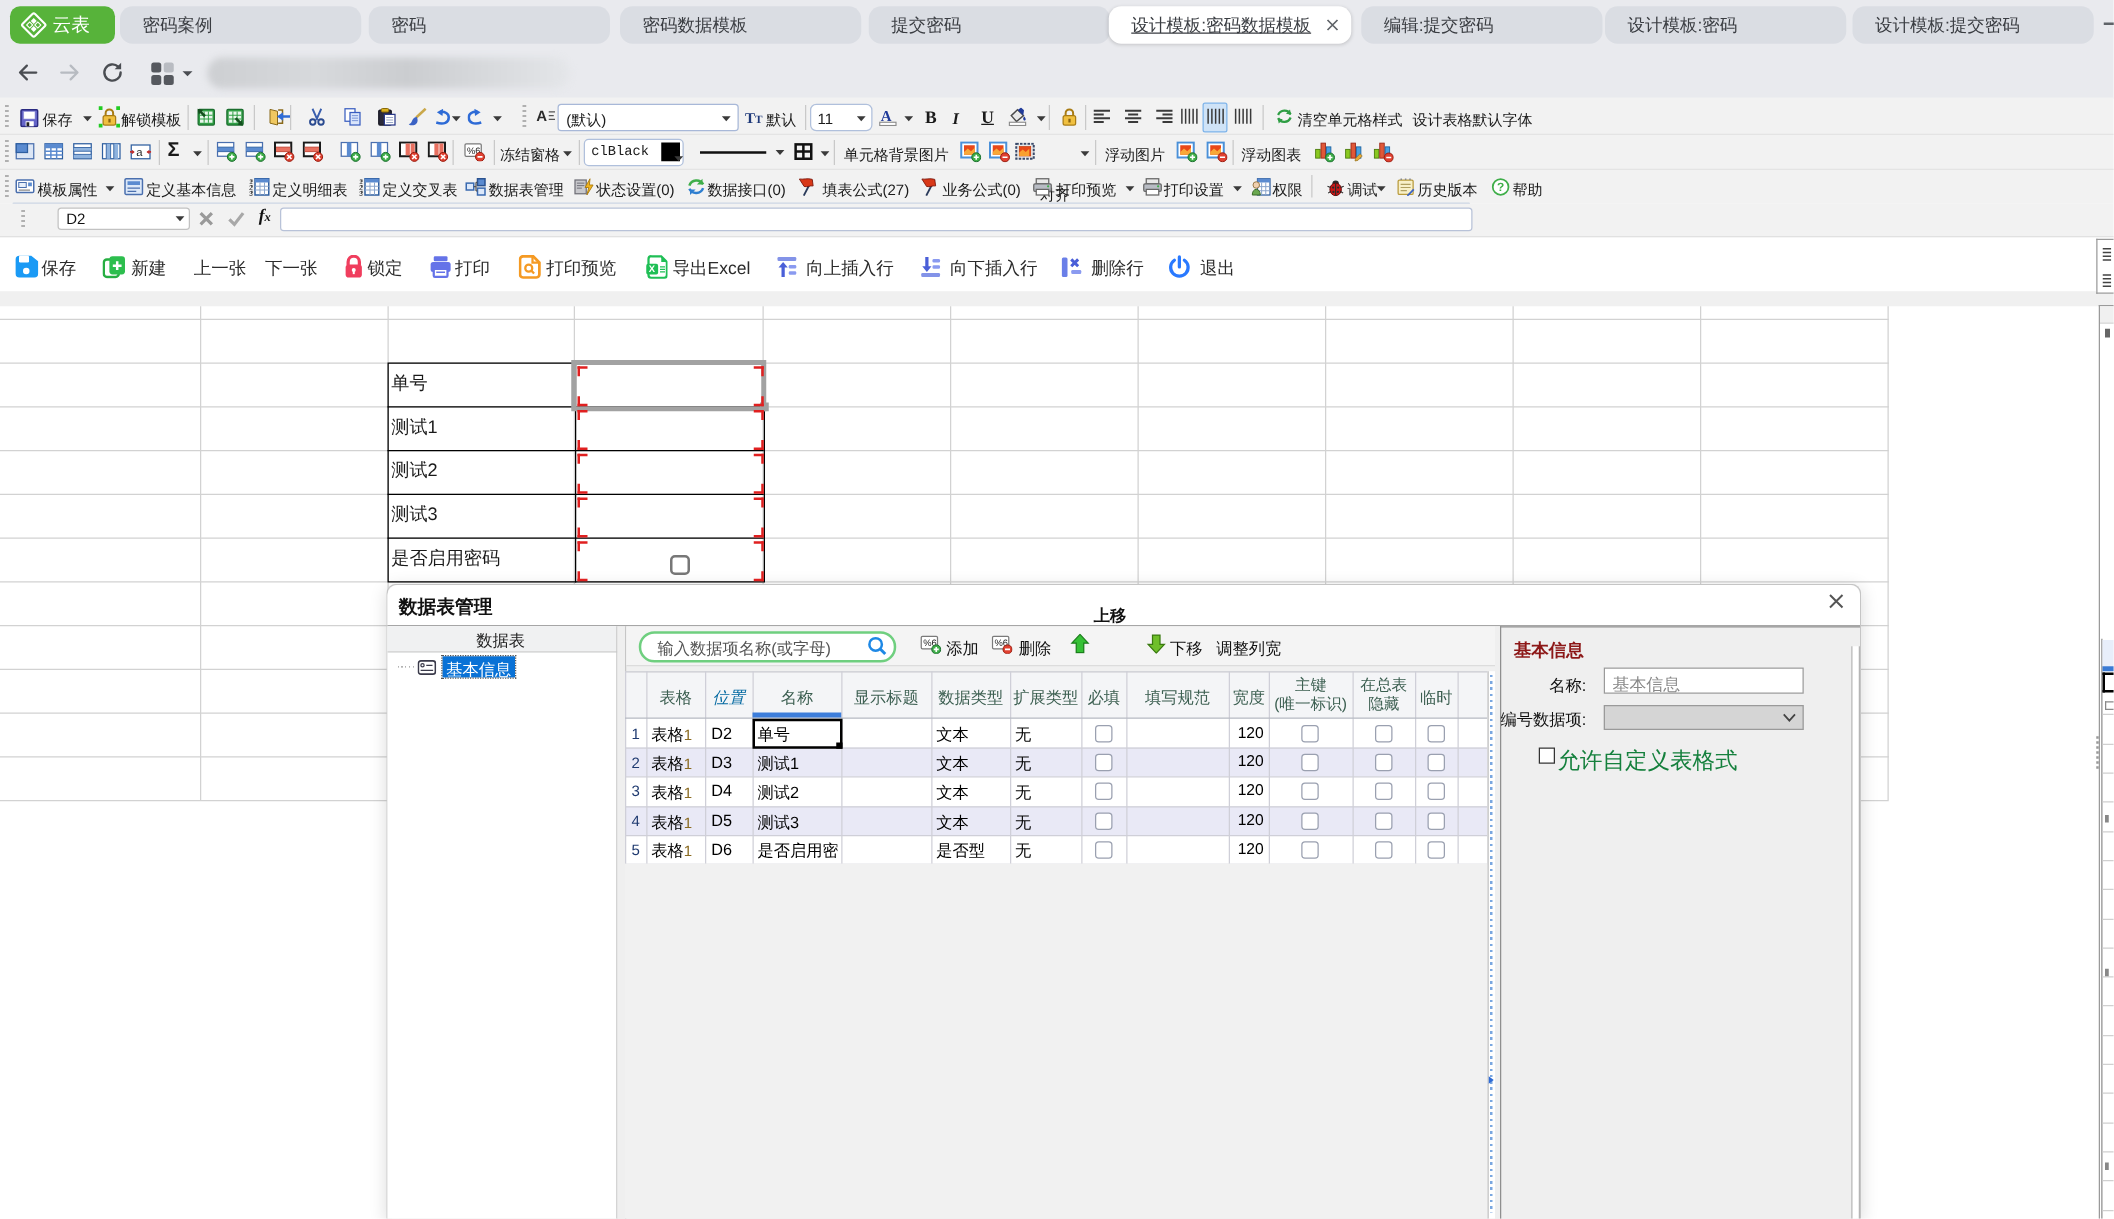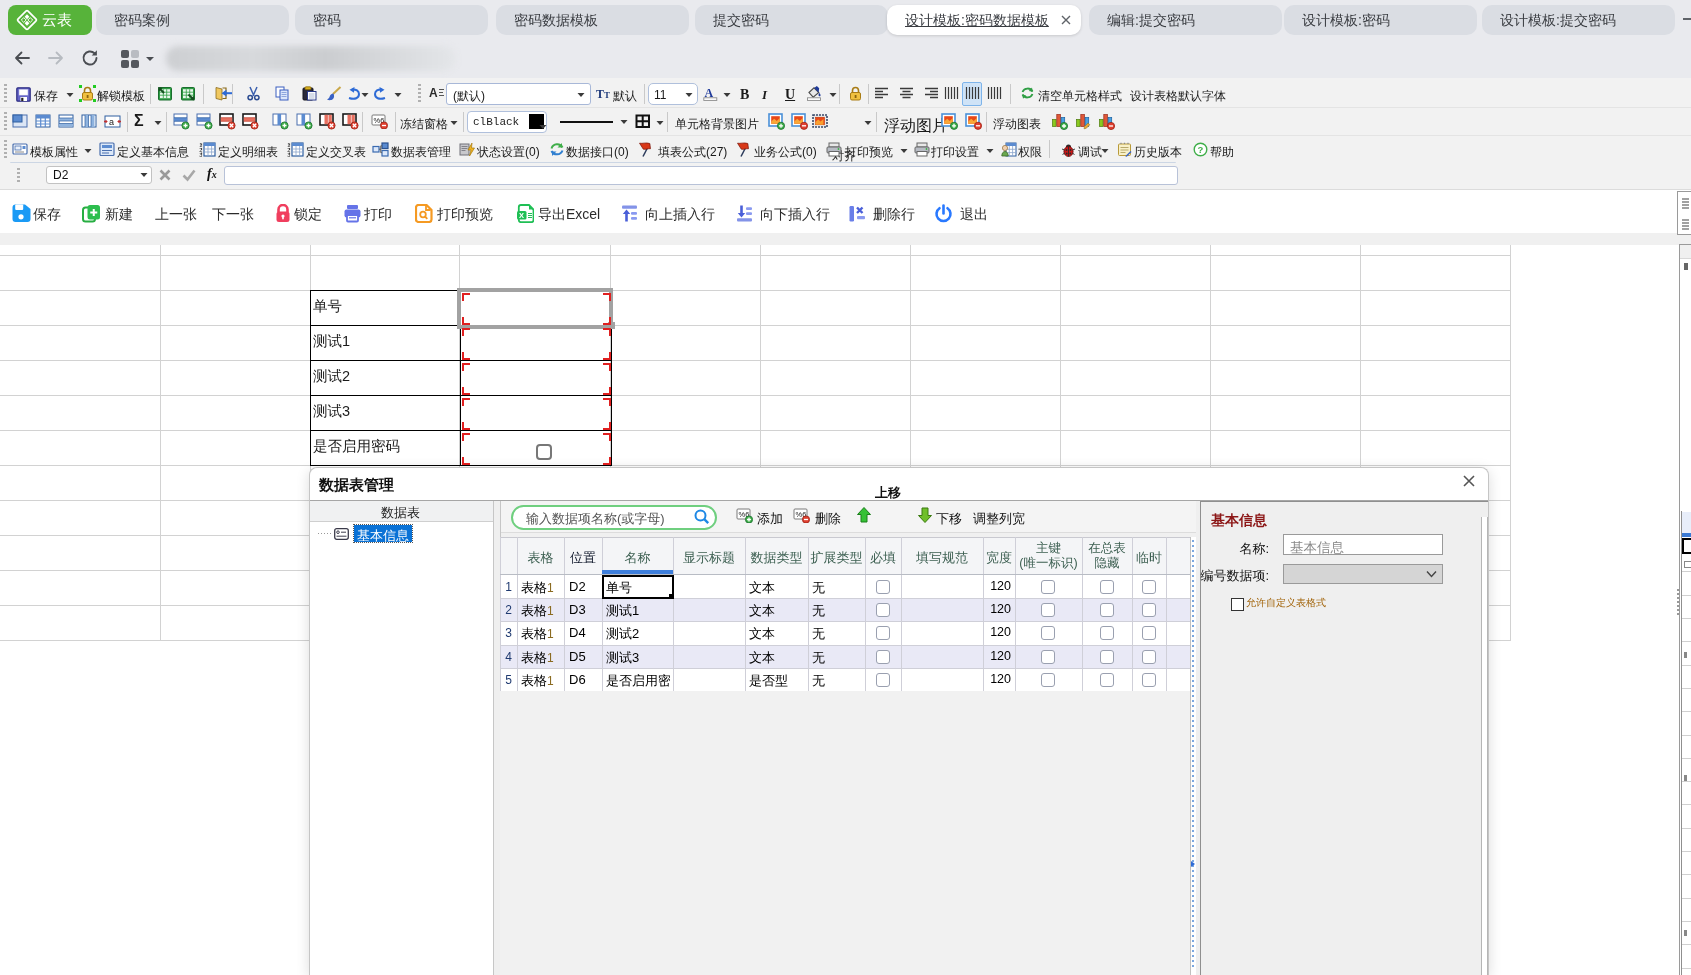--- a/index.html
+++ b/index.html
@@ -356,21 +356,21 @@
 <svg class="ab" style="left:812px;top:114px;" width="16" height="15" viewBox="0 0 16 15">
       <rect x="1" y="1" width="14" height="12" fill="#e8e8e8" stroke="#3a4a6a" stroke-width="1.6" stroke-dasharray="2 1"></rect>
 <rect x="3.4" y="3.2" width="9.2" height="7.6" fill="#e84818" stroke="#c03000" stroke-width="0.5"></rect>
       <path d="M3.4 8l2.8-2.5 2.4 2 2.8-2.5v5.8H3.4z" fill="#f8a030"></path>
     </svg>
 <div class="txt" style="left:832px;top:116px;font-size:12px;color:#1a1a1a;margin-top:32px;">对齐</div>
 <svg class="ab" style="left:864px;top:120px;" width="8" height="6" viewBox="0 0 8 6">
       <path d="M0.5 1l3.5 4 3.5-4z" fill="#3a3a3a"></path>
     </svg>
 <div class="ab" style="left:876px;top:112px;width:1px;height:20px;background:#c9c9c9;"></div>
-<div class="txt" style="left:884px;top:116px;font-size:16px;color:#1a1a1a;">浮动图片</div>
+<div class="txt" style="left:884px;top:116px;font-size:12px;color:#1a1a1a;">浮动图片</div>
 <svg class="ab" style="left:941px;top:113px;" width="17" height="17" viewBox="0 0 17 17">
       <rect x="1" y="1" width="13" height="12" fill="#fff" stroke="#4a90d8" stroke-width="1.6"></rect>
 <rect x="3.2" y="3.2" width="8.6" height="7.6" fill="#e84818"></rect>
       <path d="M3.2 8.5l3-2.8 2.6 2.2 3-2.8v5.7H3.2z" fill="#f8a838"></path>
       <circle cx="13" cy="12.8" r="3.6" fill="#3fae49" stroke="#1b6e2e" stroke-width="0.8"></circle>
       <path d="M11 12.8h4M13 10.8v4" stroke="#fff" stroke-width="1.3"></path>
     </svg>
 <svg class="ab" style="left:965px;top:113px;" width="17" height="17" viewBox="0 0 17 17">
       <rect x="1" y="1" width="13" height="12" fill="#fff" stroke="#4a90d8" stroke-width="1.6"></rect>
 <rect x="3.2" y="3.2" width="8.6" height="7.6" fill="#e84818"></rect>
@@ -758,21 +758,21 @@
 <div class="ab" style="left:1132px;top:537px;width:1px;height:154px;background:#cfcfd8;"></div>
 <div class="ab" style="left:1166px;top:537px;width:1px;height:154px;background:#cfcfd8;"></div>
 <div class="ab" style="left:1190px;top:537px;width:1px;height:154px;background:#cfcfd8;"></div>
 <div class="ab" style="left:500px;top:574px;width:690px;height:1px;background:#b8bcc4;"></div>
 <div class="ab" style="left:500px;top:598.2px;width:690px;height:1px;background:#cfcfd8;"></div>
 <div class="ab" style="left:500px;top:621.4px;width:690px;height:1px;background:#cfcfd8;"></div>
 <div class="ab" style="left:500px;top:644.6px;width:690px;height:1px;background:#cfcfd8;"></div>
 <div class="ab" style="left:500px;top:667.8px;width:690px;height:1px;background:#cfcfd8;"></div>
 <div class="ab" style="left:500px;top:691.0px;width:690px;height:1px;background:#cfcfd8;"></div>
 <div class="ab" style="left:517px;top:549px;width:47px;text-align:center;font-size:13px;color:#3c5f51;white-space:nowrap;overflow:hidden;">表格</div>
-<div class="ab" style="left:564px;top:549px;width:38px;text-align:center;font-size:13px;color:#0f172a;white-space:nowrap;overflow:hidden;">位置</div>
+<div class="ab" style="left:564px;top:549px;width:38px;text-align:center;font-size:13px;color:#0369a1;white-space:nowrap;overflow:hidden;font-style:italic;">位置</div>
 <div class="ab" style="left:602px;top:549px;width:71px;text-align:center;font-size:13px;color:#3c5f51;white-space:nowrap;overflow:hidden;">名称</div>
 <div class="ab" style="left:673px;top:549px;width:72px;text-align:center;font-size:13px;color:#3c5f51;white-space:nowrap;overflow:hidden;">显示标题</div>
 <div class="ab" style="left:745px;top:549px;width:63px;text-align:center;font-size:13px;color:#3c5f51;white-space:nowrap;overflow:hidden;">数据类型</div>
 <div class="ab" style="left:808px;top:549px;width:57px;text-align:center;font-size:13px;color:#3c5f51;white-space:nowrap;overflow:hidden;">扩展类型</div>
 <div class="ab" style="left:865px;top:549px;width:36px;text-align:center;font-size:13px;color:#3c5f51;white-space:nowrap;overflow:hidden;">必填</div>
 <div class="ab" style="left:901px;top:549px;width:82px;text-align:center;font-size:13px;color:#3c5f51;white-space:nowrap;overflow:hidden;">填写规范</div>
 <div class="ab" style="left:983px;top:549px;width:32px;text-align:center;font-size:13px;color:#3c5f51;white-space:nowrap;overflow:hidden;">宽度</div>
 <div class="ab" style="left:1015px;top:540px;width:67px;text-align:center;font-size:12.5px;color:#3c5f51;white-space:nowrap;overflow:hidden;">主键</div>
 <div class="ab" style="left:1015px;top:555px;width:67px;text-align:center;font-size:12.5px;color:#3c5f51;white-space:nowrap;overflow:hidden;">(唯一标识)</div>
 <div class="ab" style="left:1082px;top:540px;width:50px;text-align:center;font-size:12.5px;color:#3c5f51;white-space:nowrap;overflow:hidden;">在总表</div>
@@ -847,21 +847,21 @@
 <div class="txt" style="left:1211px;top:512px;font-size:14px;font-weight:bold;color:#8c1717;">基本信息</div>
 <div class="ab" style="left:1206px;top:540px;width:63px;text-align:right;font-size:13px;color:#111;">名称:</div>
 <div class="ab" style="left:1283px;top:534px;width:160px;height:21px;background:#fff;border:1px solid #9a9a9a;"></div>
 <div class="txt" style="left:1290px;top:539px;font-size:13.5px;color:#888;">基本信息</div>
 <div class="ab" style="left:1196px;top:567px;width:73px;text-align:right;font-size:13px;color:#111;">编号数据项:</div>
 <div class="ab" style="left:1283px;top:564px;width:160px;height:20px;background:#d5d5d5;border:1px solid #9a9a9a;"></div>
 <svg class="ab" style="left:1426px;top:570px;" width="11" height="8" viewBox="0 0 11 8">
       <path d="M1 1.5l4.5 5 4.5-5" stroke="#444" stroke-width="1.4" fill="none"></path>
     </svg>
 <div class="ab" style="left:1231px;top:598px;width:13px;height:13px;border:1.5px solid #333;background:#fff;"></div>
-<div class="txt" style="left:1246px;top:596px;font-size:10px;color:#a16207;">允许自定义表格式</div>
+<div class="txt" style="left:1246px;top:596px;font-size:18px;color:#15803d;">允许自定义表格式</div>
 <div class="ab" style="left:1481px;top:517px;width:7px;height:458px;background:#fff;border-left:1px solid #b5b5b5;border-right:1px solid #b5b5b5;"></div>
 <div class="ab" style="left:1677px;top:191px;width:14px;height:44px;background:#fff;border:1px solid #9a9a9a;border-right:none;"></div>
 <svg class="ab" style="left:1682px;top:197px;" width="7" height="12" viewBox="0 0 7 12">
       <path d="M0 2h7M0 5h7M0 8h7M0 11h7" stroke="#444" stroke-width="1.1"></path>
     </svg>
 <svg class="ab" style="left:1682px;top:218px;" width="7" height="12" viewBox="0 0 7 12">
       <path d="M0 2h7M0 5h7M0 8h7M0 11h7" stroke="#444" stroke-width="1.1"></path>
     </svg>
 <div class="ab" style="left:1679px;top:244px;width:12px;height:731px;background:#fff;border-left:1px solid #9a9a9a;border-top:1px solid #9a9a9a;"></div>
 <div class="ab" style="left:1680px;top:245px;width:11px;height:14px;background:#f0f0f0;border-bottom:1px solid #d8d8d8;"></div>

